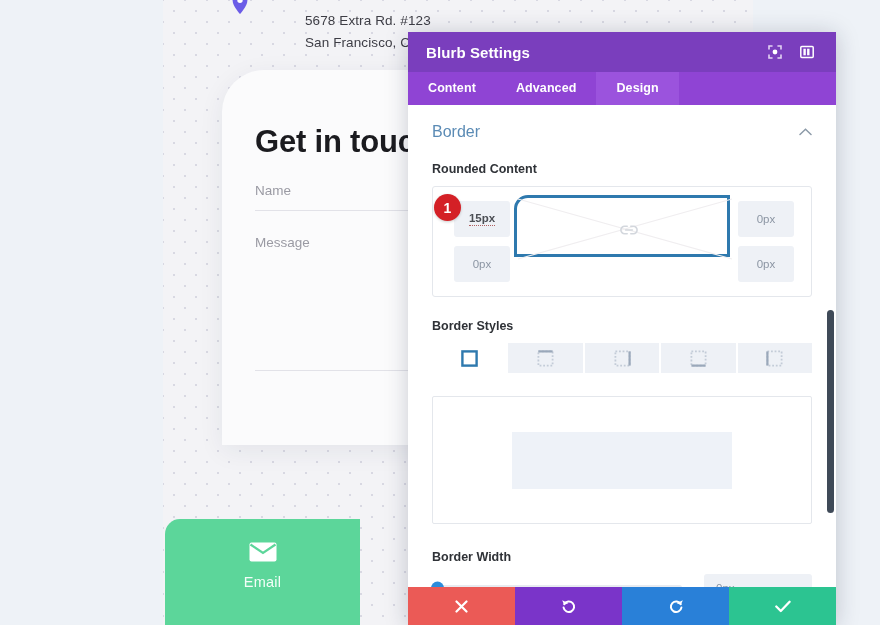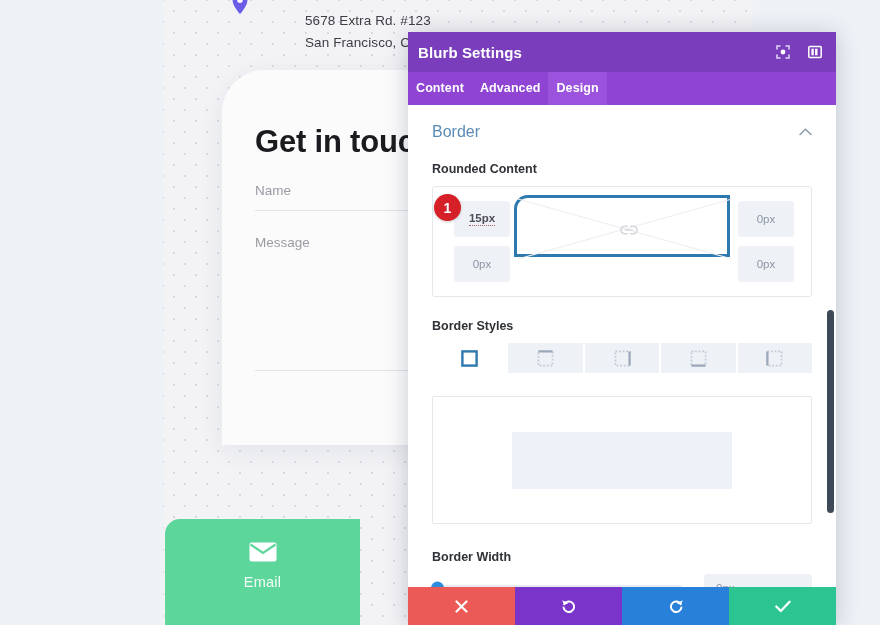--- a/index.html
+++ b/index.html
@@ -79,38 +79,38 @@
   
   .modal {
     position: absolute; left: 408px; top: 32px; width: 428px; height: 593px;
     background: #fff;
     box-shadow: 0 2px 22px rgba(25,30,60,.22);
     display: flex; flex-direction: column;
     overflow: hidden;
   }
   .modal-header {
     height: 40px; background: #7a3ebd;
-    display: flex; align-items: center; padding: 0 10px;
+    display: flex; align-items: center; padding: 0 18px;
     flex: none;
   }
   .modal-title {
     color: #fff; font-size: 15px; font-weight: bold; letter-spacing: .1px;
     flex: 1;
   }
   .hdr-icon {
     width: 22px; height: 22px; margin-left: 10px;
     display: flex; align-items: center; justify-content: center;
     cursor: pointer;
   }
 
   .tabs {
     height: 33px; background: #8f44d4; display: flex; flex: none;
   }
   .tab {
-    padding: 0 8px; height: 33px; line-height: 33px;
+    padding: 0 20px; height: 33px; line-height: 33px;
     color: #fff; font-size: 12.5px; font-weight: bold;
     cursor: pointer; letter-spacing: .1px;
   }
   .tab.active { background: #9b53dd; }
 
   .modal-body {
     flex: 1; overflow: hidden; position: relative; background: #fff;
   }
   .body-inner { padding: 18px 24px 10px 24px; }
 

